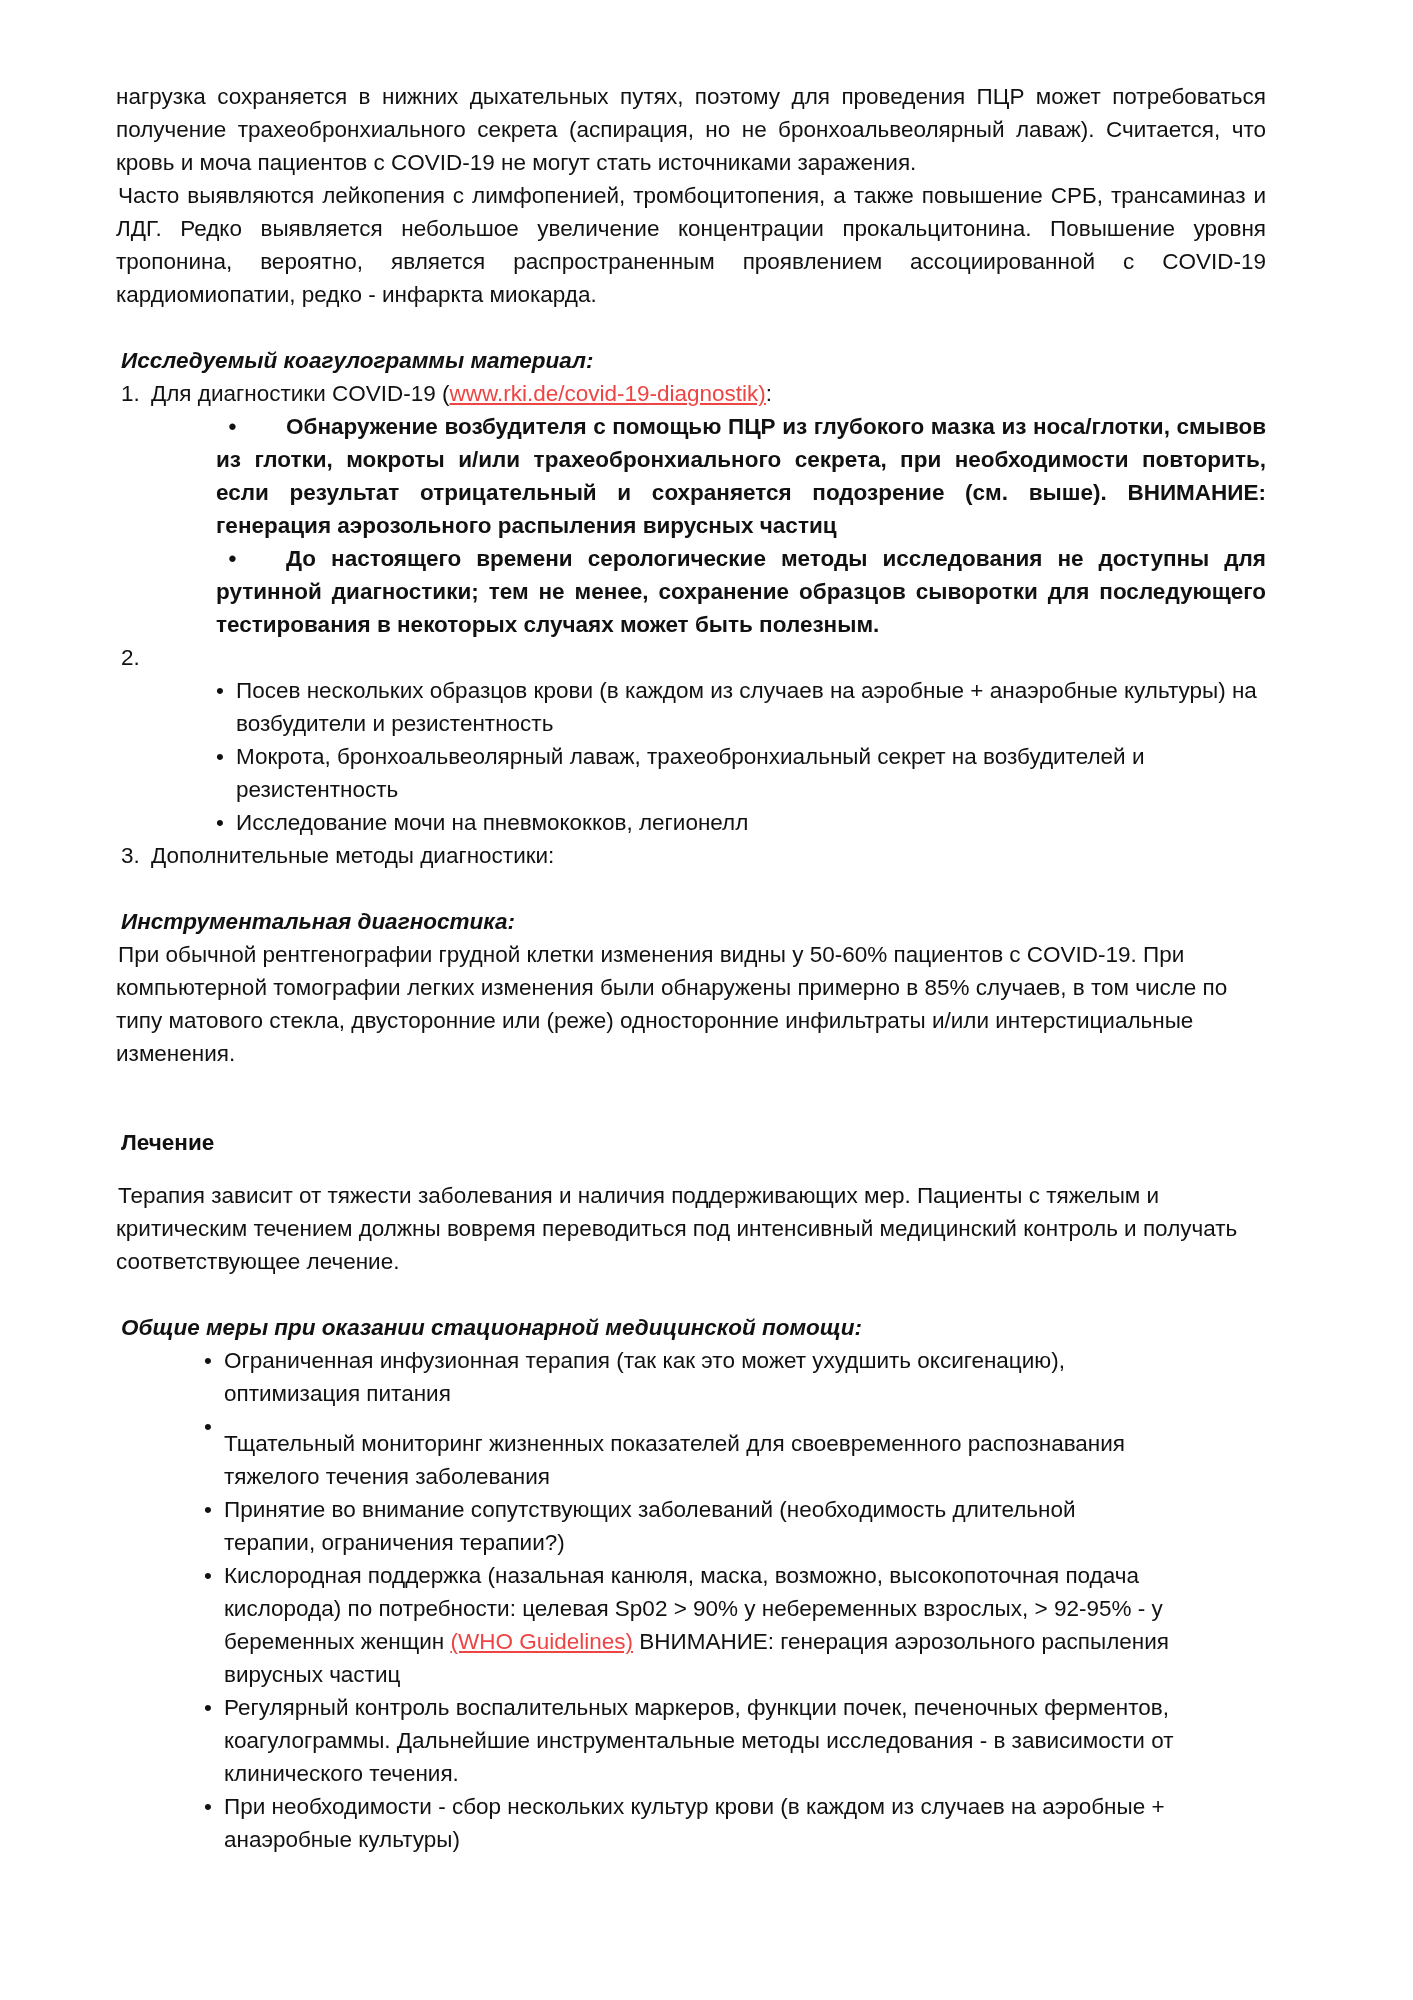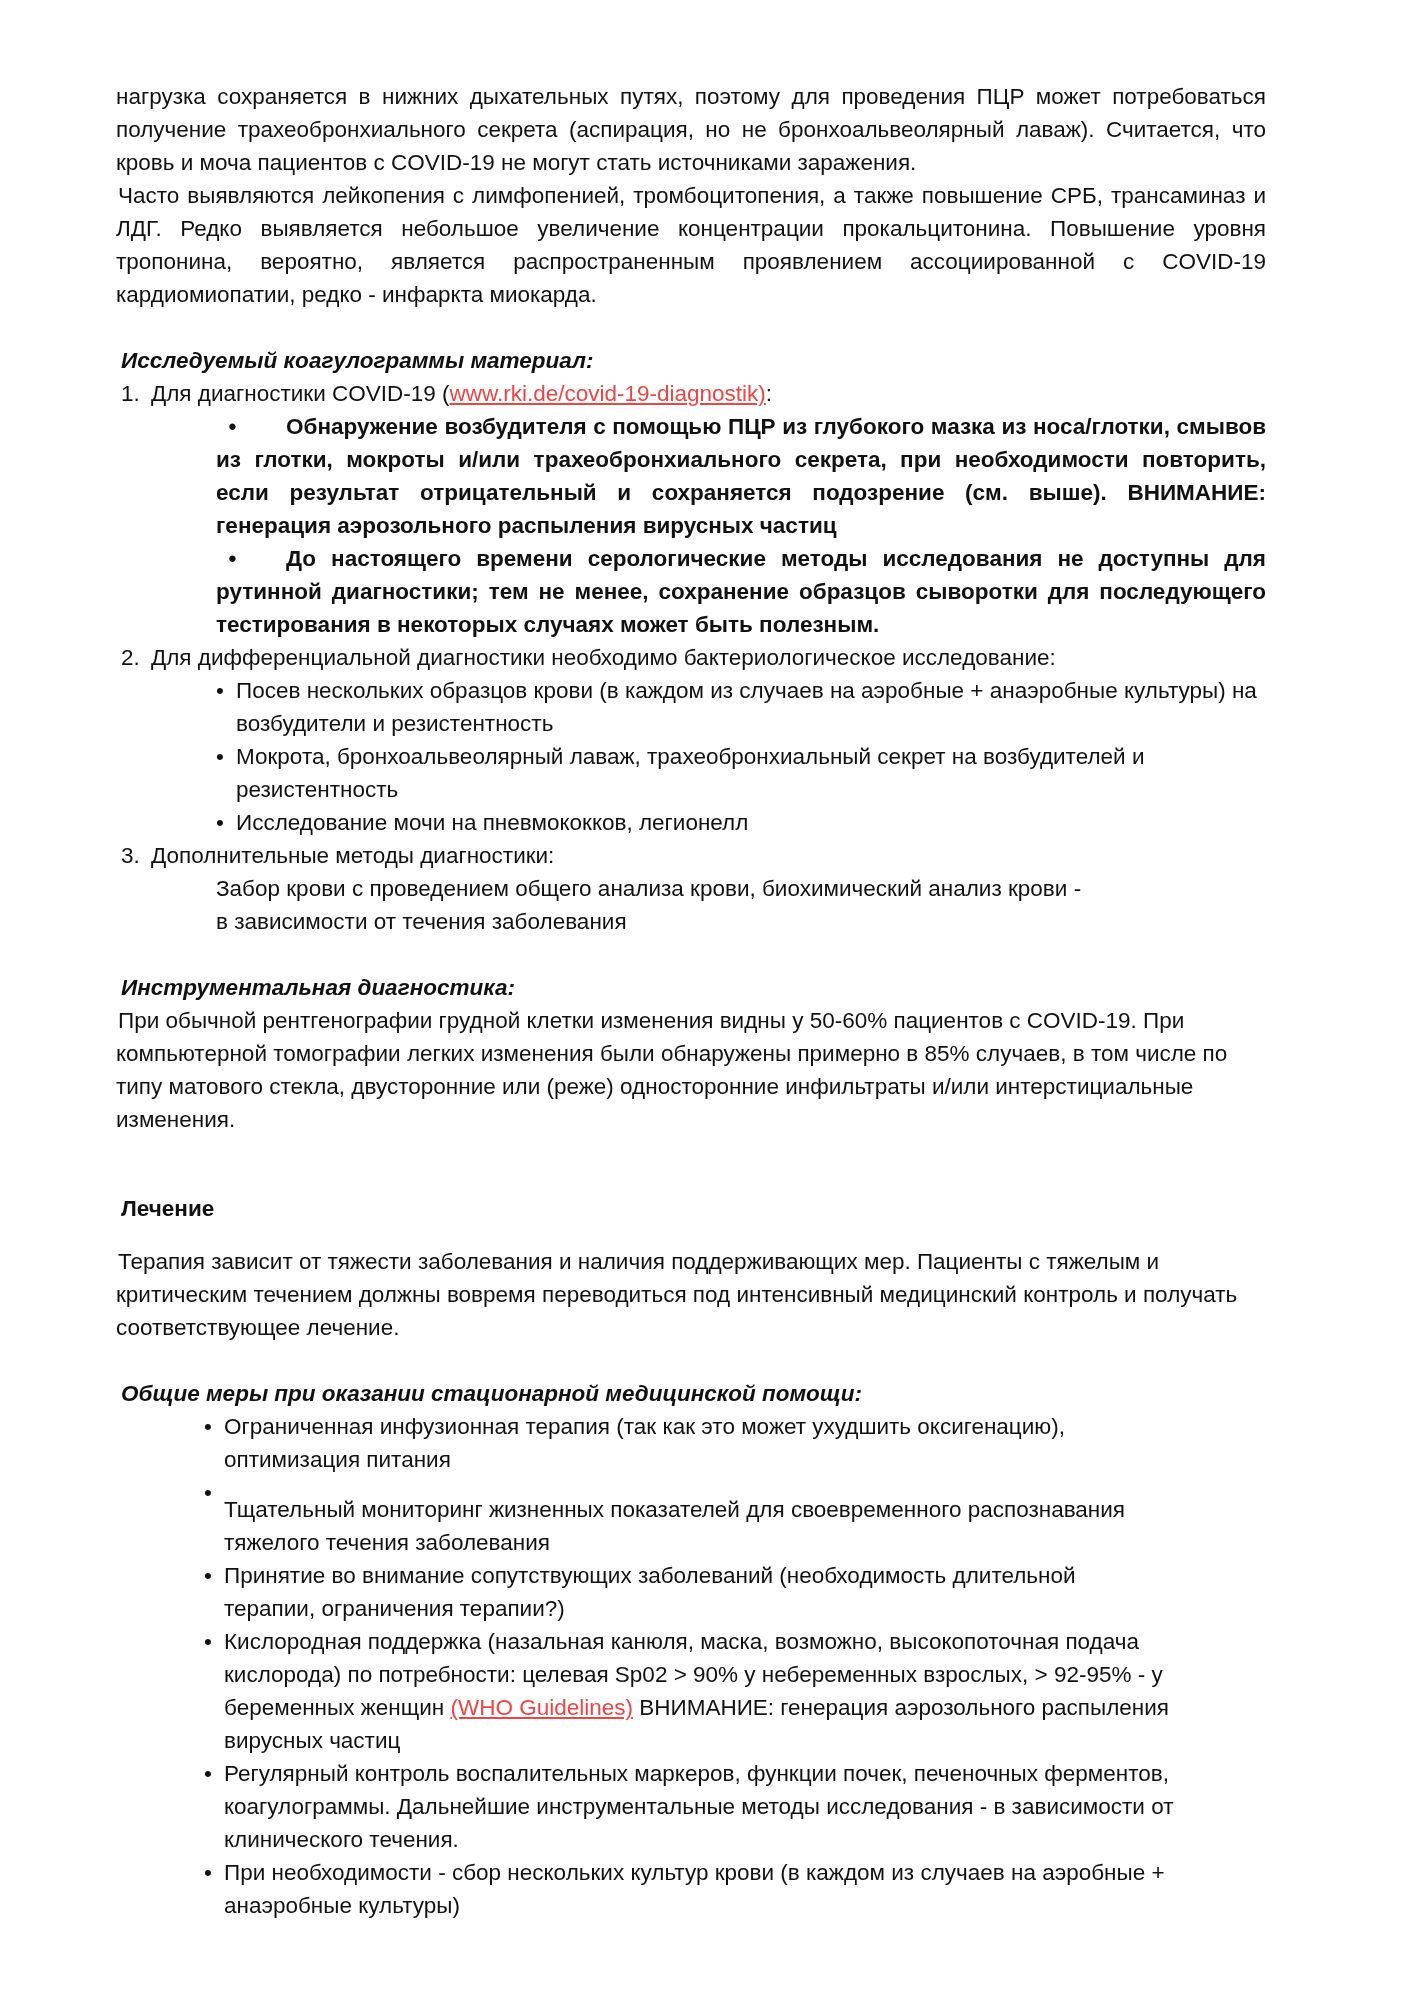--- a/index.html
+++ b/index.html
@@ -49,40 +49,38 @@
       <span>Для диагностики COVID-19 (</span><a>www.rki.de/covid-19-diagnostik)</a><span>:</span>
     </span>
   </div>
   <div class="sub-block">
     <p class="dot-para"><span class="dot">&nbsp;&nbsp;•</span><span>Обнаружение возбудителя с помощью ПЦР из глубокого мазка из носа/глотки, смывов из глотки, мокроты и/или трахеобронхиального секрета, при необходимости повторить, если результат отрицательный и сохраняется подозрение (см. выше). ВНИМАНИЕ: генерация аэрозольного распыления вирусных частиц</span></p>
     <p class="dot-para"><span class="dot">&nbsp;&nbsp;•</span><span>До настоящего времени серологические методы исследования не доступны для рутинной диагностики; тем не менее, сохранение образцов сыворотки для последующего тестирования в некоторых случаях может быть полезным.</span></p>
   </div>
 
   <div class="num-item">
     <span class="num">2.</span>
-    <span>Для дифференциальной диагностики  необходимо бактериологическое исследование:</span>
   </div>
   <div class="bul">
     <span class="b">•</span>
     <span class="t">Посев нескольких образцов крови (в каждом из случаев на аэробные + анаэробные культуры) на возбудители и резистентность</span>
   </div>
   <div class="bul">
     <span class="b">•</span>
     <span class="t">Мокрота, бронхоальвеолярный лаваж, трахеобронхиальный секрет на возбудителей и резистентность</span>
   </div>
   <div class="bul">
     <span class="b">•</span>
     <span class="t">Исследование мочи на пневмококков, легионелл</span>
   </div>
 
   <div class="num-item">
     <span class="num">3.</span>
     <span>Дополнительные методы диагностики:</span>
   </div>
-  <p class="plain-indent" style="padding-right:180px;">Забор крови с проведением общего анализа крови, биохимический анализ крови - в зависимости от течения заболевания</p>
 
   <div class="gap-m"></div>
 
   <div class="heading-ib">Инструментальная диагностика:</div>
   <p class="indent1">При обычной рентгенографии грудной клетки изменения видны у 50-60% пациентов с COVID-19. При компьютерной томографии легких изменения были обнаружены примерно в 85% случаев, в том числе по типу матового стекла, двусторонние или (реже) односторонние инфильтраты и/или интерстициальные изменения.</p>
 
   <div class="gap-l"></div>
 
   <div class="heading-b">Лечение</div>
   <div class="gap-s"></div>

